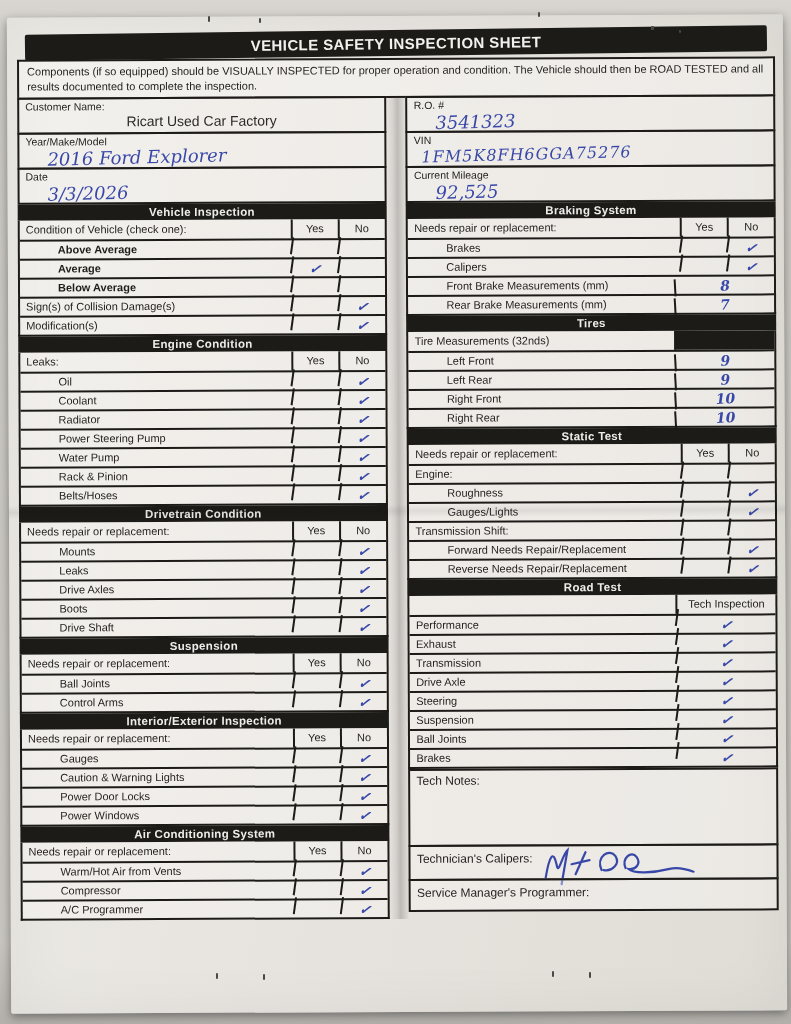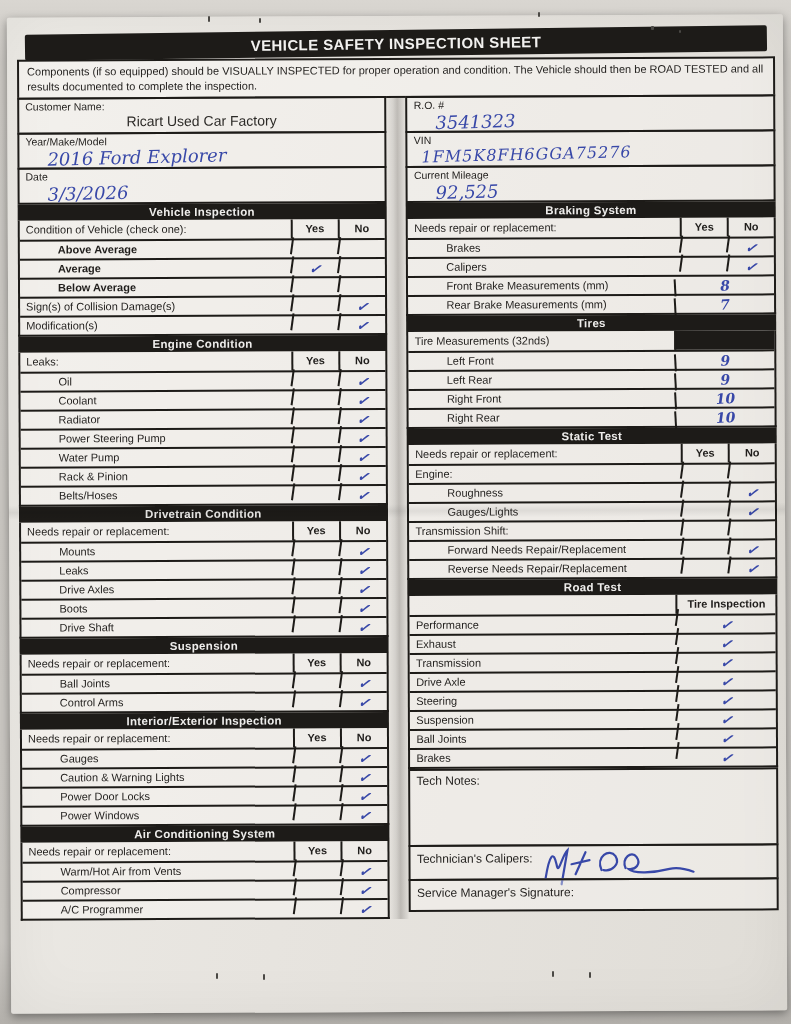--- a/index.html
+++ b/index.html
@@ -42,21 +42,21 @@
     display:flex; align-items:center; justify-content:center; letter-spacing:.3px; }
   .tbl { border:2px solid #1d1b18; border-top:none; background:rgba(252,251,248,.4); }
   .r { display:flex; height:19px; border-top:2px solid #1d1b18; align-items:stretch; font-size:11px; }
   .tbl .r:first-child { border-top:none; }
   .cl { flex:1; display:flex; align-items:center; padding-left:6px; }
   .ind { padding-left:38px; }
   .bold { font-weight:bold; }
   .cy,.cn { width:47px; border-left:2px solid #1d1b18; display:flex; align-items:center; justify-content:center; }
   .cp,.cv { width:100px; border-left:2px solid #1d1b18; display:flex; align-items:center; justify-content:center; }
   .cdark { width:100px; border-left:2px solid #1d1b18; background:#1d1b18; }
-  .hdr { font-weight:bold; font-size:11px;text-align:right; }
+  .hdr { font-weight:normal; font-size:11px;text-align:right; }
   .mark { color:#3848a8; font-family:"DejaVu Serif", serif; font-style:italic; font-size:14px; font-weight:bold; transform:rotate(8deg); }
   .num { font-size:14px; font-weight:bold; transform:rotate(-3deg); }
   .notes { border:2px solid #1d1b18; height:78px; padding:3px 6px; font-size:12px; background:rgba(252,251,248,.4); }
   .sigbox { border:2px solid #1d1b18; margin-top:-2px; height:36px; padding:5px 6px; font-size:12px; position:relative; background:rgba(252,251,248,.4); }
   .sigbox.last { height:33px; }
   .sig-svg { position:absolute; left:125px; top:-6px; }
   .speck { position:absolute; background:#4a4844; border-radius:1px; }
   .bottom-area { height:112px; }
 </style>
 </head>
@@ -371,21 +371,21 @@
               <div class="cl ind">Reverse Needs Repair/Replacement</div>
               <div class="cy mark"></div>
               <div class="cn mark">✓</div>
             </div>
         </div>
 
         <div class="bar">Road Test</div>
         <div class="tbl">
           <div class="r">
             <div class="cl"></div>
-            <div class="cp hdr">Tire Inspection</div>
+            <div class="cp hdr">Tech Inspection</div>
           </div>
           <div class="r">
               <div class="cl">Performance</div>
               <div class="cp mark">✓</div>
             </div>
           <div class="r">
               <div class="cl">Exhaust</div>
               <div class="cp mark">✓</div>
             </div>
           <div class="r">
@@ -417,21 +417,21 @@
         <div class="notes">
           <span>Tech Notes:</span>
         </div>
         <div class="sigbox">
           <span>Technician's Calipers:</span>
           <svg class="sig-svg" width="170" height="48" viewBox="0 0 170 48">
             <path d="M10 38 C14 14, 18 10, 21 24 C23 36, 26 16, 32 10 L26 44 M40 34 L50 12 M36 24 L54 20 M66 30 C60 16, 74 8, 80 16 C85 24, 76 32, 68 30 M90 28 C86 18, 96 10, 101 17 C106 24, 100 30, 93 29 C98 34, 118 33, 134 29 C143 27, 150 29, 158 32" stroke="#3848a8" fill="none" stroke-width="2.2" stroke-linecap="round"></path>
           </svg>
         </div>
         <div class="sigbox last">
-          <span>Service Manager's Signature:</span>
+          <span>Service Manager's Programmer:</span>
         </div>
       </div>
     </div>
 
     <div class="bottom-area"></div>
     <div class="crease"></div>
   </div>
 </div>
 
 <div class="speck" style="left:208px;top:16px;width:2px;height:6px;"></div>

